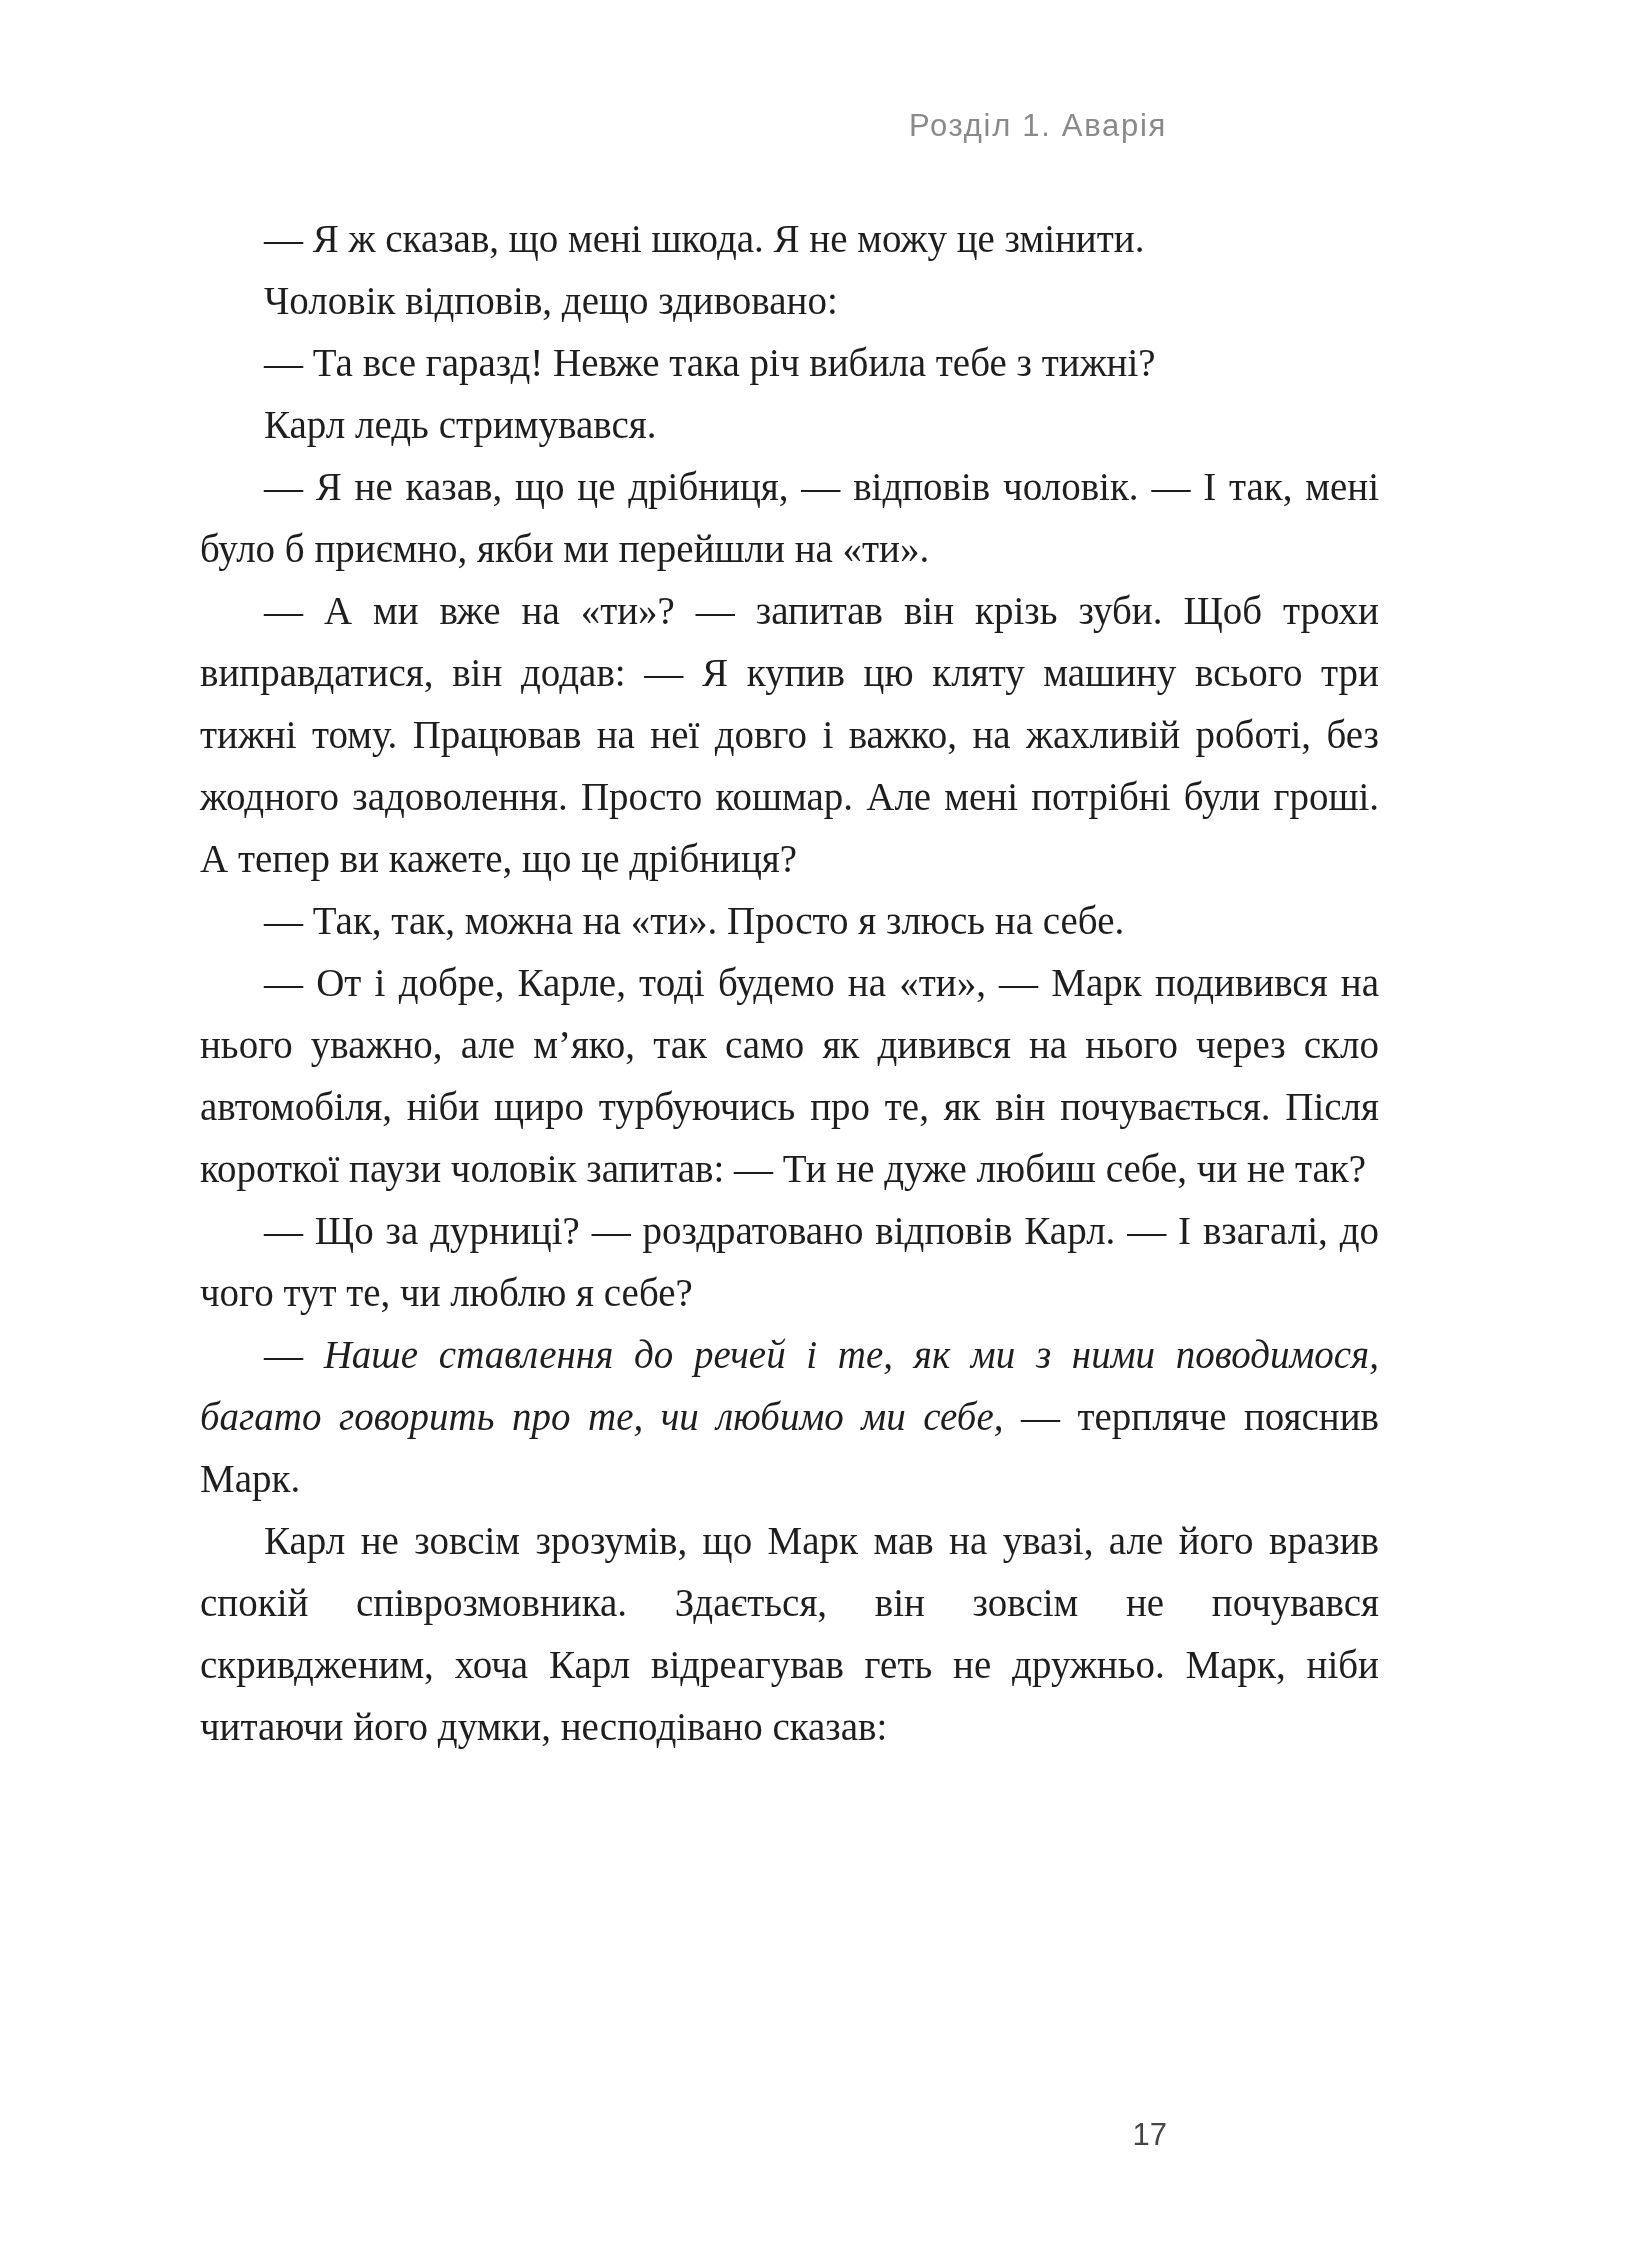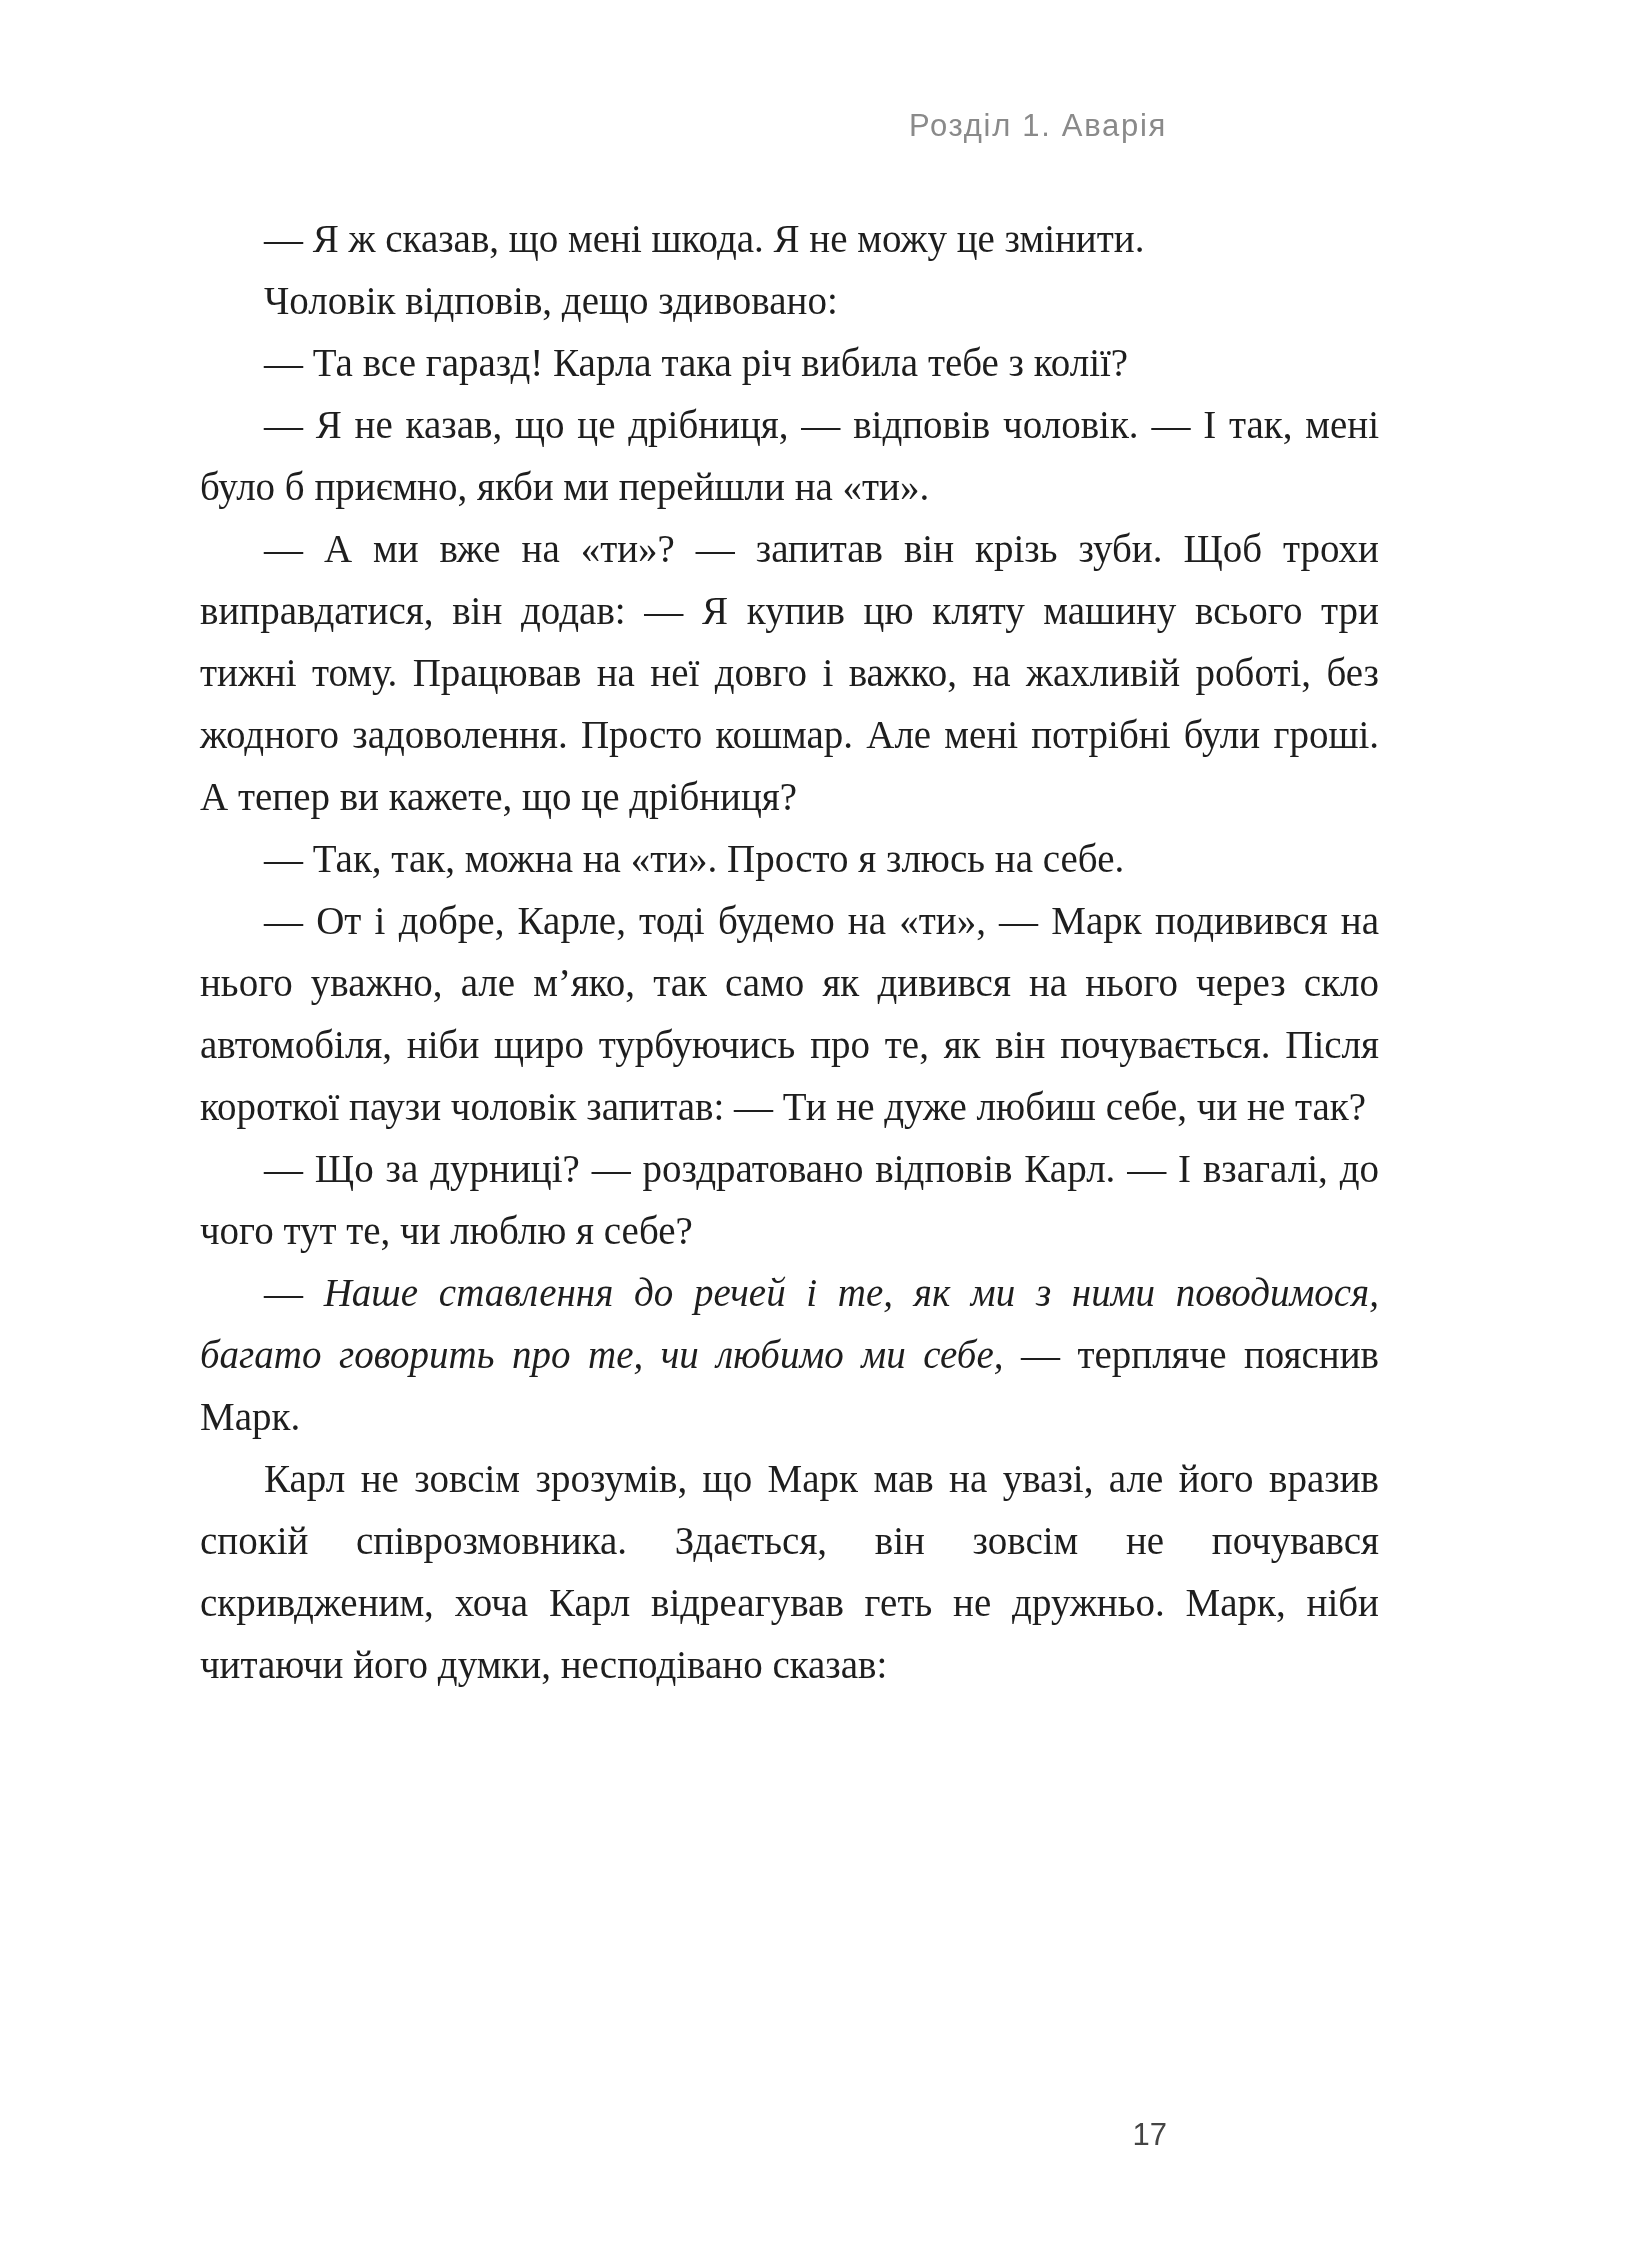--- a/index.html
+++ b/index.html
@@ -54,21 +54,22 @@
 </head>
 <body>
 
 <div class="book-page">
 
   <div class="running-head">Розділ 1. Аварія</div>
 
   <div class="text-block">
     <p class="para"><span>— Я ж сказав, що мені шкода. Я не можу це змінити.</span></p>
     <p class="para"><span>Чоловік відповів, дещо здивовано:</span></p>
-    <p class="para"><span>— Та все гаразд! Карла така річ вибила тебе з колії?</span></p>
+    <p class="para"><span>— Та все гаразд! Невже така річ вибила тебе з тижні?</span></p>
+    <p class="para"><span>Карл ледь стримувався.</span></p>
     <p class="para"><span>— Я не казав, що це дрібниця, — відповів чоловік. — І так, мені було б приємно, якби ми перейшли на «ти».</span></p>
     <p class="para"><span>— А ми вже на «ти»? — запитав він крізь зуби. Щоб трохи виправдатися, він додав: — Я купив цю кляту машину всього три тижні тому. Працював на неї довго і важко, на жахливій роботі, без жодного задоволення. Просто кошмар. Але мені потрібні були гроші. А тепер ви кажете, що це дрібниця?</span></p>
     <p class="para"><span>— Так, так, можна на «ти». Просто я злюсь на себе.</span></p>
     <p class="para"><span>— От і добре, Карле, тоді будемо на «ти», — Марк подивився на нього уважно, але м’яко, так само як дивився на нього через скло автомобіля, ніби щиро турбуючись про те, як він почувається. Після короткої паузи чоловік запитав: — Ти не дуже любиш себе, чи не так?</span></p>
     <p class="para"><span>— Що за дурниці? — роздратовано відповів Карл. — І взагалі, до чого тут те, чи люблю я себе?</span></p>
     <p class="para"><span>— </span><em>Наше ставлення до речей і те, як ми з ними поводимося, багато говорить про те, чи любимо ми себе,</em><span> — терпляче пояснив Марк.</span></p>
     <p class="para"><span>Карл не зовсім зрозумів, що Марк мав на увазі, але його вразив спокій співрозмовника. Здається, він зовсім не почувався скривдженим, хоча Карл відреагував геть не дружньо. Марк, ніби читаючи його думки, несподівано сказав:</span></p>
   </div>
 
   <div class="page-number">17</div>

